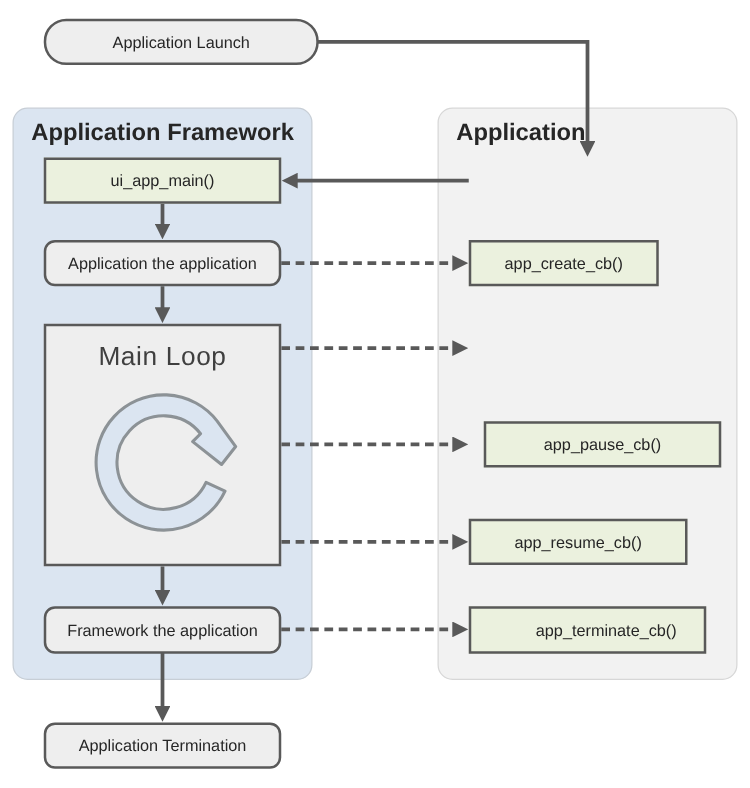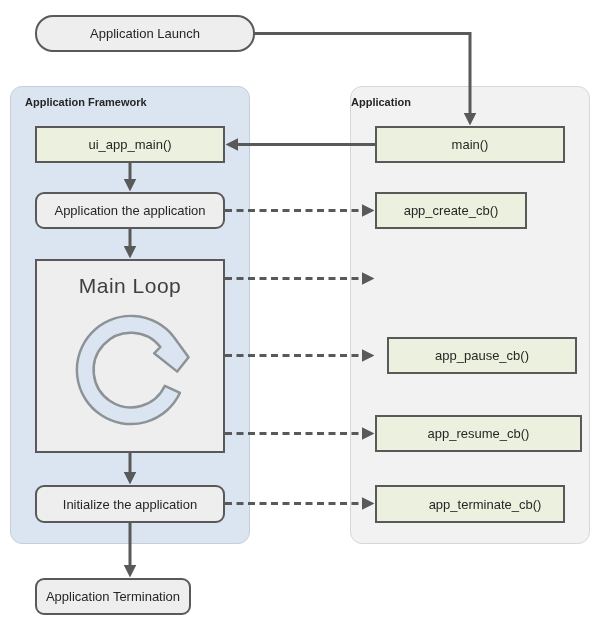--- a/index.html
+++ b/index.html
@@ -9,21 +9,21 @@
     --box-border:#595959; --arrow-color:#595959;
     --loop-icon-fill:#dbe5f1; --loop-icon-stroke:#8c9296;
     --text-color:#262626; --main-loop-text:#3f3f3f;
   }
   html,body{margin:0;padding:0;background:#fff;}
   .canvas{position:relative;width:600px;height:630px;background:#fff;overflow:hidden;
           font-family:"Liberation Sans",sans-serif;}
   .panel{position:absolute;border-radius:12px;box-sizing:border-box;z-index:1;}
   .panel.blue{background:var(--panel-blue-fill);border:1.5px solid var(--panel-blue-border);}
   .panel.gray{background:var(--panel-gray-fill);border:1.5px solid var(--panel-gray-border);}
-  .panel-title{position:absolute;z-index:4;font-size:11px;font-weight:bold;
+  .panel-title{position:absolute;z-index:4;font-size:19px;font-weight:bold;
                color:var(--text-color);white-space:nowrap;}
   .arrows{position:absolute;left:0;top:0;z-index:2;}
   .arrows path{fill:none;stroke:var(--arrow-color);stroke-width:3;}
   .arrows path.dashed{stroke-dasharray:7 4.5;}
   .arrows .arrowhead{fill:var(--arrow-color);stroke:none;}
   .node{position:absolute;z-index:3;box-sizing:border-box;display:flex;align-items:center;
         justify-content:center;text-align:center;font-size:13px;color:var(--text-color);
         border:2px solid var(--box-border);background:var(--box-gray-fill);}
   .node.green{background:var(--box-green-fill);text-align:center;}
   .node.rounded{border-radius:9px;}
@@ -35,21 +35,21 @@
 </style>
 </head>
 <body>
 
 <div class="canvas">
 
   <div class="panel blue" style="left:10px;top:86px;width:240px;height:458px;"></div>
   <div class="panel gray" style="left:350px;top:86px;width:240px;height:458px;"></div>
 
   <div class="panel-title" style="left:25px;top:96px;">Application Framework</div>
-  <div class="panel-title" style="left:351px;top:96px;">Application</div>
+  <div class="panel-title" style="left:365px;top:96px;">Application</div>
 
   <svg class="arrows" width="600" height="630" viewBox="0 0 600 630">
     <defs>
       <marker id="ah" viewBox="0 0 10 10" refX="0.5" refY="5" markerWidth="4.2" markerHeight="4.2" orient="auto" markerUnits="strokeWidth">
         <path class="arrowhead" d="M0,0 L10,5 L0,10 Z"></path>
       </marker>
     </defs>
     <path d="M225,33.5 H470 V113.5" marker-end="url(#ah)"></path>
     <path d="M375,144.5 H237.5" marker-end="url(#ah)"></path>
     <path d="M130,163 V179.5" marker-end="url(#ah)"></path>
@@ -68,22 +68,21 @@
   <div class="node rounded" style="left:35px;top:192px;width:190px;height:37px;">Application the application</div>
 
   <div class="node mainloop" style="left:35px;top:259px;width:190px;height:194px;">
     <span>Main Loop</span>
     <svg class="loop-icon" viewBox="0 0 122 122">
       <path d="M109.8,83.2 A55,55 0 1 1 103.3,26.1 L118.5,47.0 L107.0,61.6
                L83.5,43.0 L89.9,36.6 A38,38 0 1 0 94.4,76.1 Z"></path>
     </svg>
   </div>
 
-  <div class="node rounded" style="left:35px;top:485px;width:190px;height:38px;">Initialize the application</div>
-  <div class="node rounded" style="left:35px;top:578px;width:156px;height:37px;">Application Termination</div>
+  <div class="node rounded" style="left:35px;top:485px;width:190px;height:38px;">Framework the application</div>
+  <div class="node rounded" style="left:35px;top:578px;width:190px;height:37px;">Application Termination</div>
 
-  <div class="node green" style="left:375px;top:126px;width:190px;height:37px;">main()</div>
   <div class="node green" style="left:375px;top:192px;width:152px;height:37px;">app_create_cb()</div>
   <div class="node green" style="left:375px;top:337px;width:190px;height:37px;margin-left:12px;">app_pause_cb()</div>
-  <div class="node green" style="left:375px;top:415px;width:207px;height:37px;">app_resume_cb()</div>
+  <div class="node green" style="left:375px;top:415px;width:175px;height:37px;">app_resume_cb()</div>
   <div class="node green" style="left:375px;top:485px;width:190px;height:38px;padding-left:30px;">app_terminate_cb()</div>
 
 </div>
 
 </body></html>

